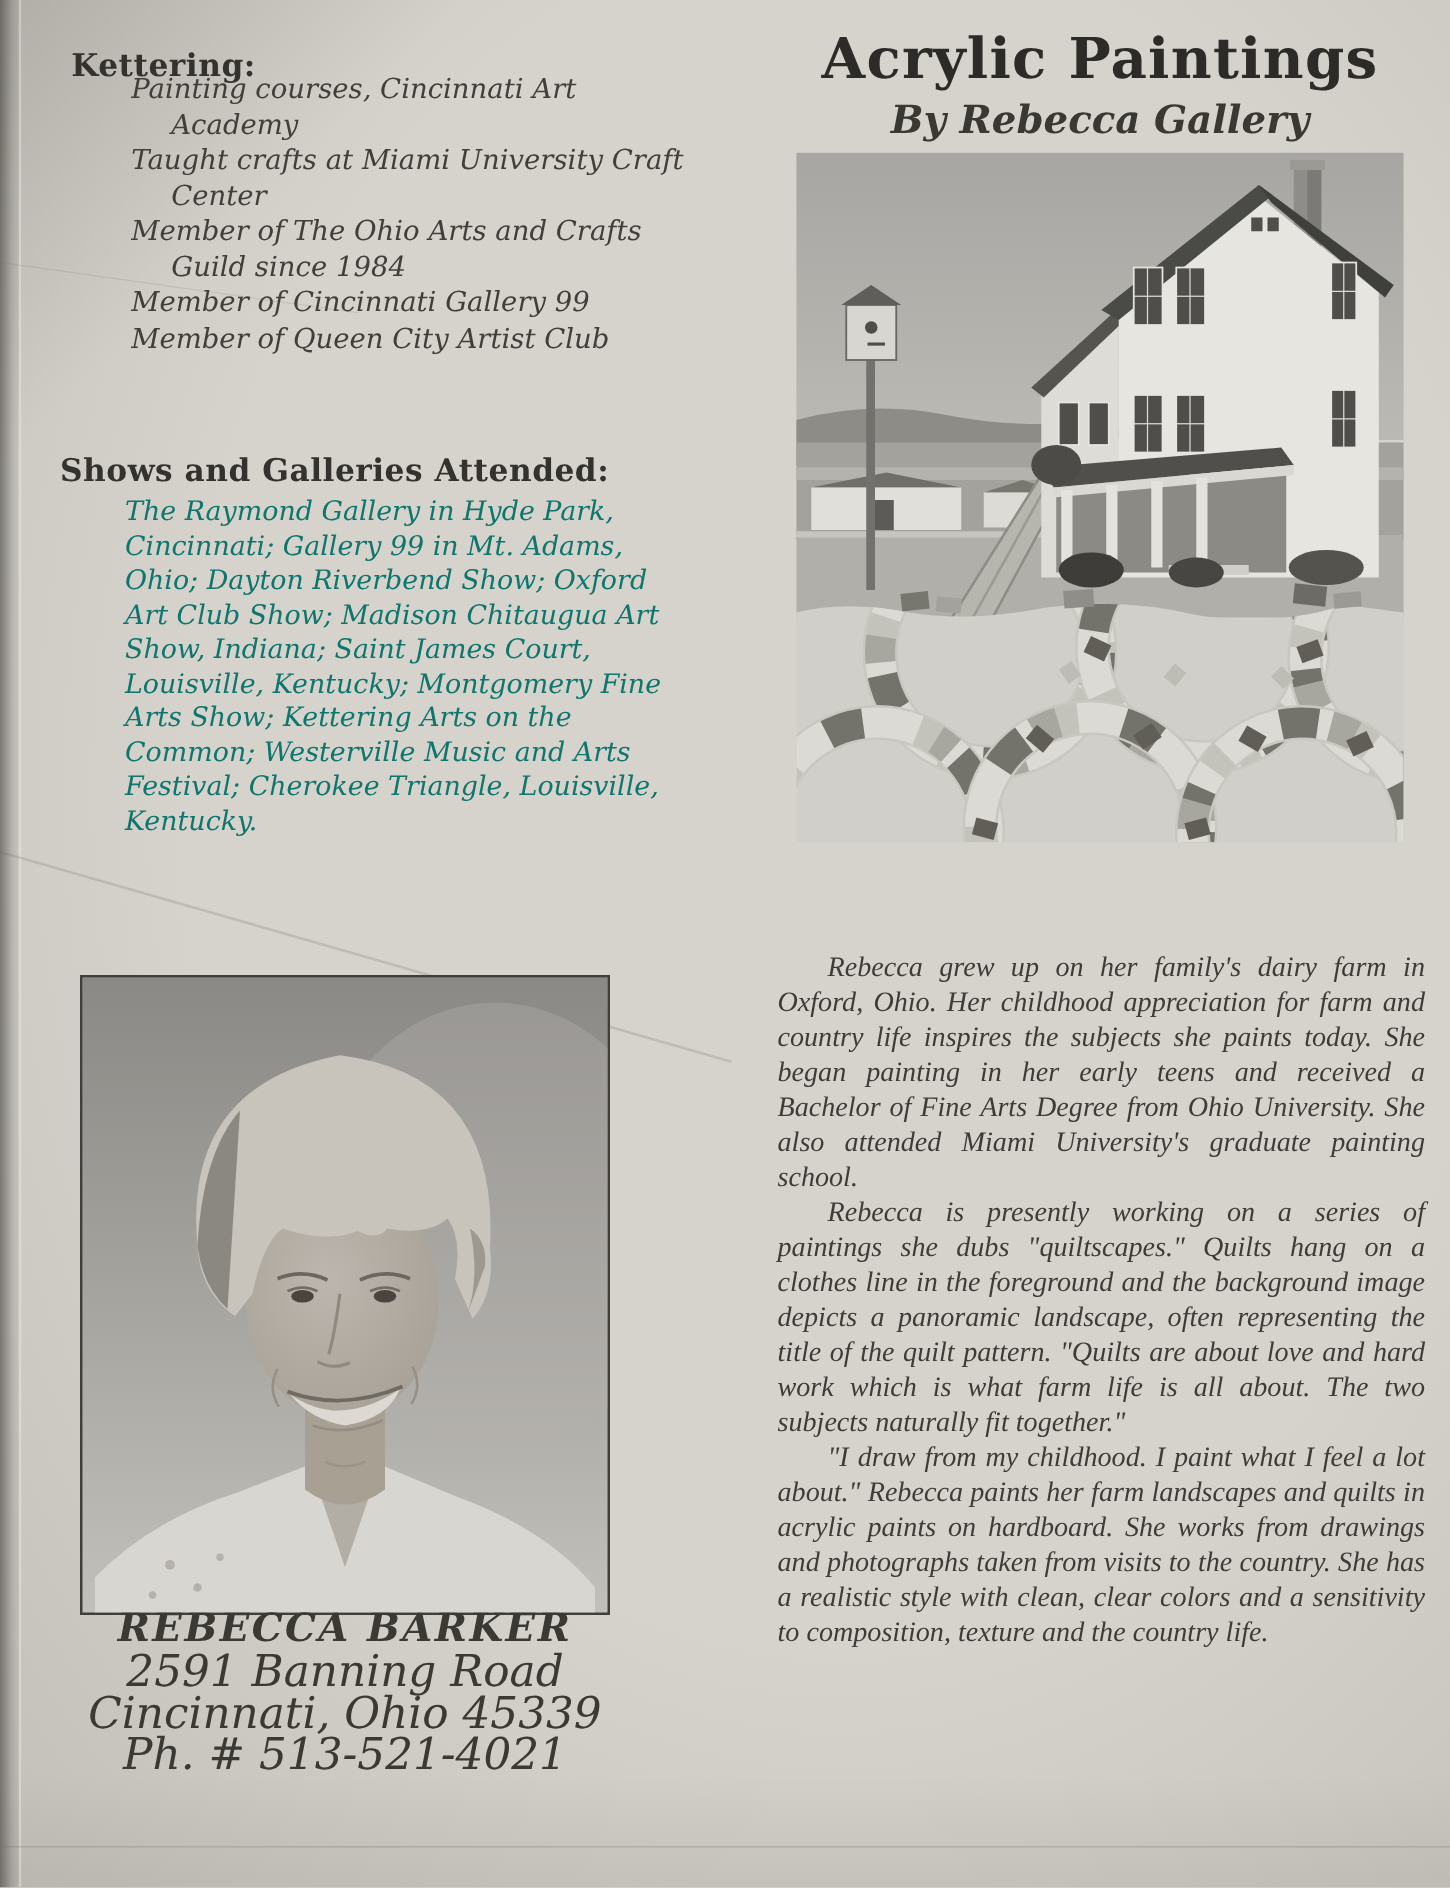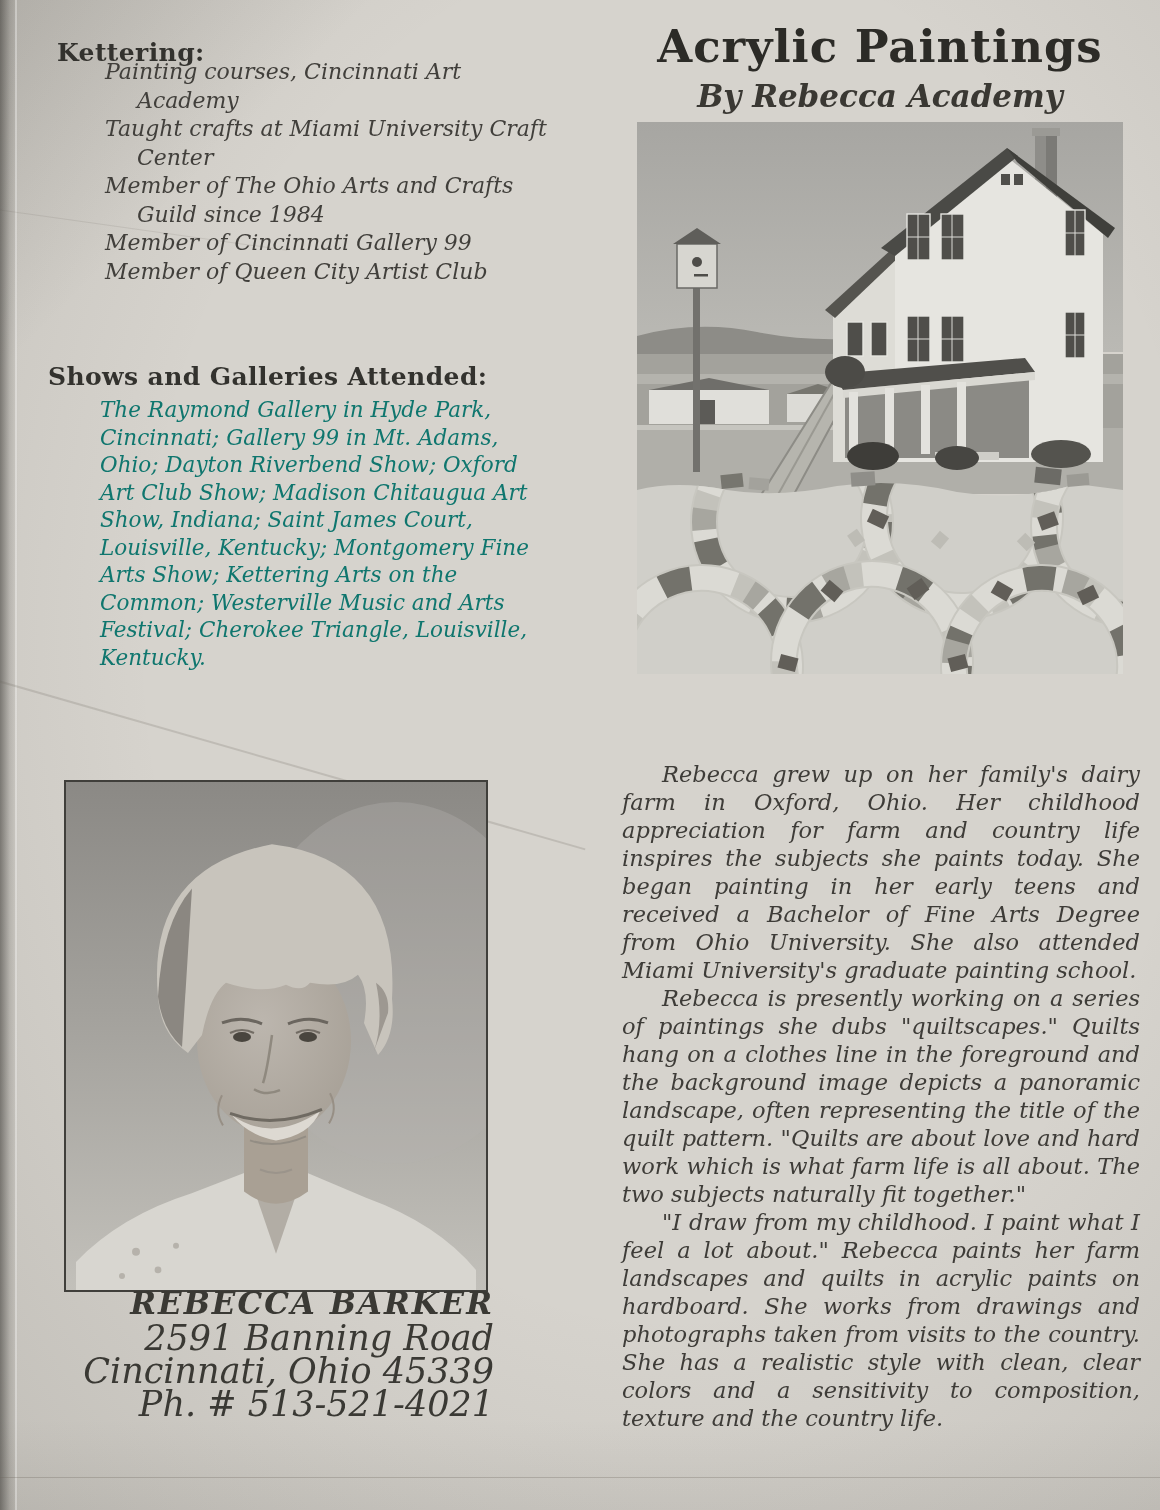--- a/index.html
+++ b/index.html
@@ -42,28 +42,28 @@
   #subtitle{left:600px;top:78px;width:560px;text-align:center;
     font-size:31px;font-style:italic;font-weight:bold;color:#3a3833;}
 
   
   #painting{left:637px;top:122px;width:486px;height:552px;}
   #portrait{left:64px;top:780px;width:424px;height:512px;
     border:2px solid #403f3b;box-sizing:border-box;background:#9b9995;}
   #painting svg,#portrait svg{display:block;width:100%;height:100%;}
 
   
-  #contact{left:58px;top:1284px;width:436px;text-align:right;font-style:italic;color:#3a3934;}
+  #contact{left:58px;top:1284px;width:436px;text-align:center;font-style:italic;color:#3a3934;}
   .contact-name{font-size:31px;font-weight:bold;letter-spacing:2px;line-height:38px;}
   .contact-line{font-size:35px;line-height:33px;}
 
   
   #bio{left:622px;top:760px;width:518px;font-style:italic;font-size:22.5px;
     line-height:28px;text-align:justify;color:#3e3c38;}
-  #bio p{margin:0;text-indent:40px;}
+  #bio p{margin:0;text-indent:40px;font-family:Liberation Serif, serif;}
 </style>
 </head>
 <body>
 
 <div class="abs vignette"></div>
 <div class="abs edge-left"></div>
 <div class="abs edge-left-line"></div>
 <div class="abs crease-a"></div>
 <div class="abs crease-b"></div>
 <div class="abs crease-c"></div>
@@ -75,21 +75,21 @@
   <li>Taught crafts at Miami University Craft Center</li>
   <li>Member of The Ohio Arts and Crafts Guild since 1984</li>
   <li>Member of Cincinnati Gallery 99</li>
   <li>Member of Queen City Artist Club</li>
 </ul>
 
 <div class="abs h-bold" id="shows-heading">Shows and Galleries Attended:</div>
 <p class="abs" id="shows-body">The Raymond Gallery in Hyde Park, Cincinnati; Gallery 99 in Mt. Adams, Ohio; Dayton Riverbend Show; Oxford Art Club Show; Madison Chitaugua Art Show, Indiana; Saint James Court, Louisville, Kentucky; Montgomery Fine Arts Show; Kettering Arts on the Common; Westerville Music and Arts Festival; Cherokee Triangle, Louisville, Kentucky.</p>
 
 <div class="abs" id="title">Acrylic Paintings</div>
-<div class="abs" id="subtitle">By Rebecca Academy</div>
+<div class="abs" id="subtitle">By Rebecca Gallery</div>
 
 <div class="abs" id="painting">
 <svg viewBox="0 0 486 552" preserveAspectRatio="none">
   <defs>
     <linearGradient id="skyG" x1="0" y1="0" x2="0" y2="1">
       <stop offset="0" stop-color="#a7a6a2"></stop>
           <stop offset="1" stop-color="#bab9b4"></stop>
     </linearGradient>
     <clipPath id="quiltClip">
       <path d="M0,368 Q40,358 90,368 Q140,376 200,364 Q260,356 320,370 Q380,380 440,362 L486,368 L486,552 L0,552 Z"></path>

